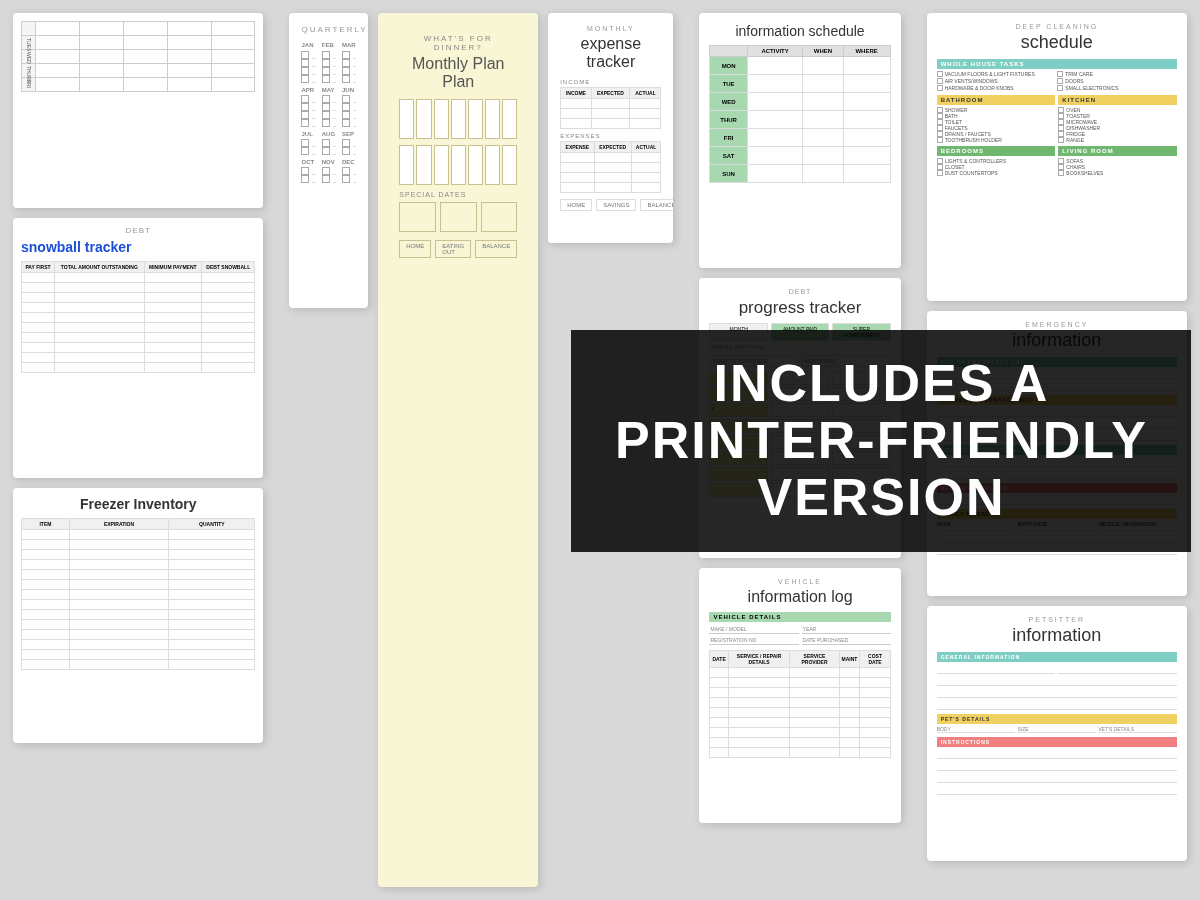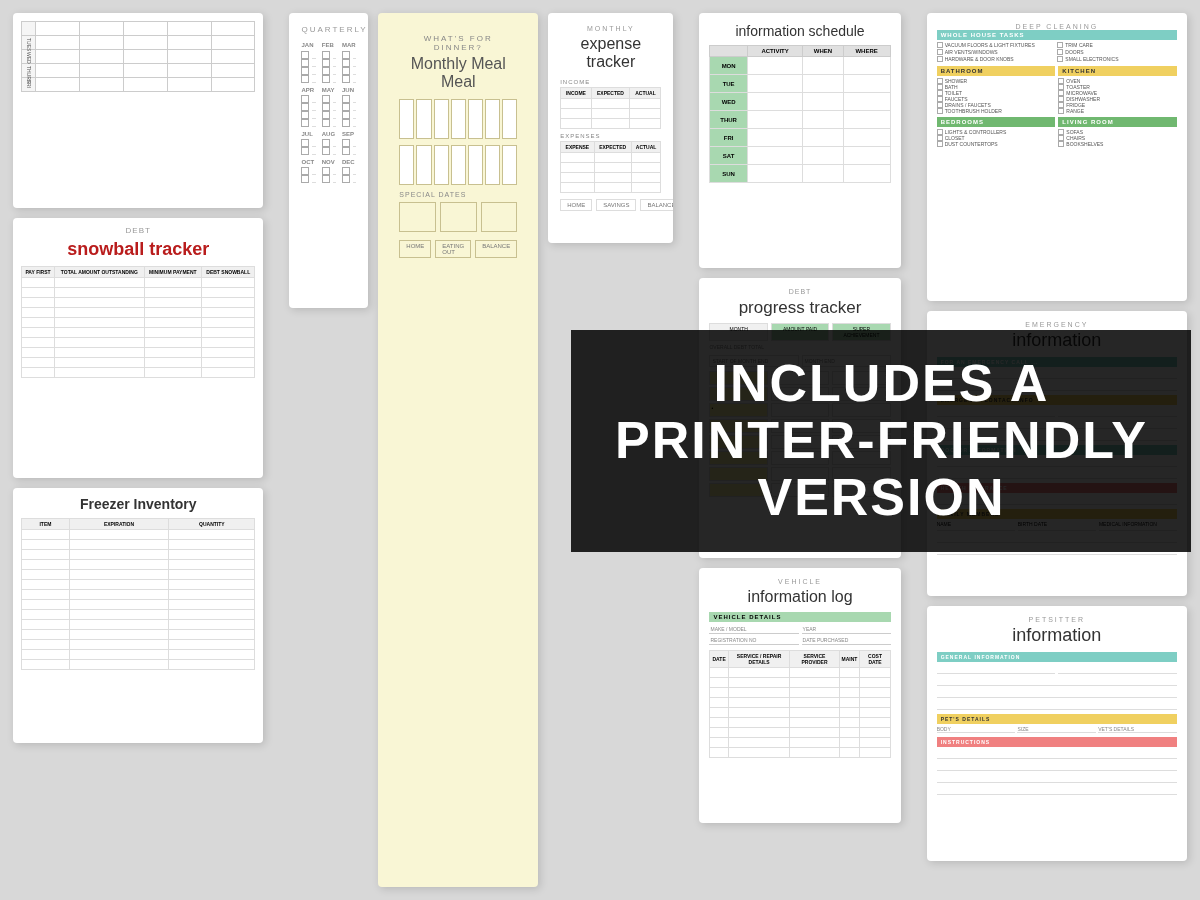--- a/index.html
+++ b/index.html
@@ -71,24 +71,23 @@
 
     
     .tracker-title {
       text-align: center;
       font-size: 8px;
       color: #999;
       letter-spacing: 1px;
       text-transform: uppercase;
     }
     .tracker-main-title {
-      text-align: center;
-      font-size: 18px;
+      font-size: 14px;
       font-weight: bold;
-      color: #b91c1c;
+      color: #1d4ed8;
       margin: 4px 0;
     }
     .tracker-table {
       width: 100%;
       border-collapse: collapse;
       font-size: 6px;
       margin-top: 6px;
     }
     .tracker-table th {
       background: #f0f0f0;
@@ -953,21 +952,21 @@
       </div>
 
       <svg style="position:absolute;top:170px;left:285px;width:90px;height:70px;" viewBox="0 0 90 70">
         <path d="M70,10 C50,10 20,40 10,60" stroke="#000" stroke-width="3" fill="none" stroke-linecap="round"></path>
         <polygon points="5,55 15,65 18,52" fill="#000"></polygon>
       </svg>
     </div>
 
     <div class="meal-plan-card" style="margin:5px;flex:1;min-height:200px;">
       <div class="meal-subtitle">WHAT'S FOR DINNER?</div>
-      <div class="meal-title">Monthly Meal Meal</div>
+      <div class="meal-title">Monthly Plan Plan</div>
 
       <div>
         <div class="meal-day-grid">
           <div class="meal-day-cell"></div>
           <div class="meal-day-cell"></div>
           <div class="meal-day-cell"></div>
           <div class="meal-day-cell"></div>
           <div class="meal-day-cell"></div>
           <div class="meal-day-cell"></div>
           <div class="meal-day-cell"></div>
@@ -1274,20 +1273,21 @@
       </tbody>
         </table>
     </div>
 
   </div>
 
   <div class="col-far-right">
 
     <div class="doc-card deep-clean-card" style="height:288px;margin:5px;padding:10px;">
       <div class="dc-subtitle">DEEP CLEANING</div>
+      <div class="dc-title">schedule</div>
 
       <div class="dc-section">
         <div class="dc-section-header teal">WHOLE HOUSE TASKS</div>
         <div class="dc-items">
           <div class="dc-item">
               <div class="dc-check"></div>
               <span>VACUUM FLOORS &amp; LIGHT FIXTURES</span>
             </div>
           <div class="dc-item">
               <div class="dc-check"></div>

